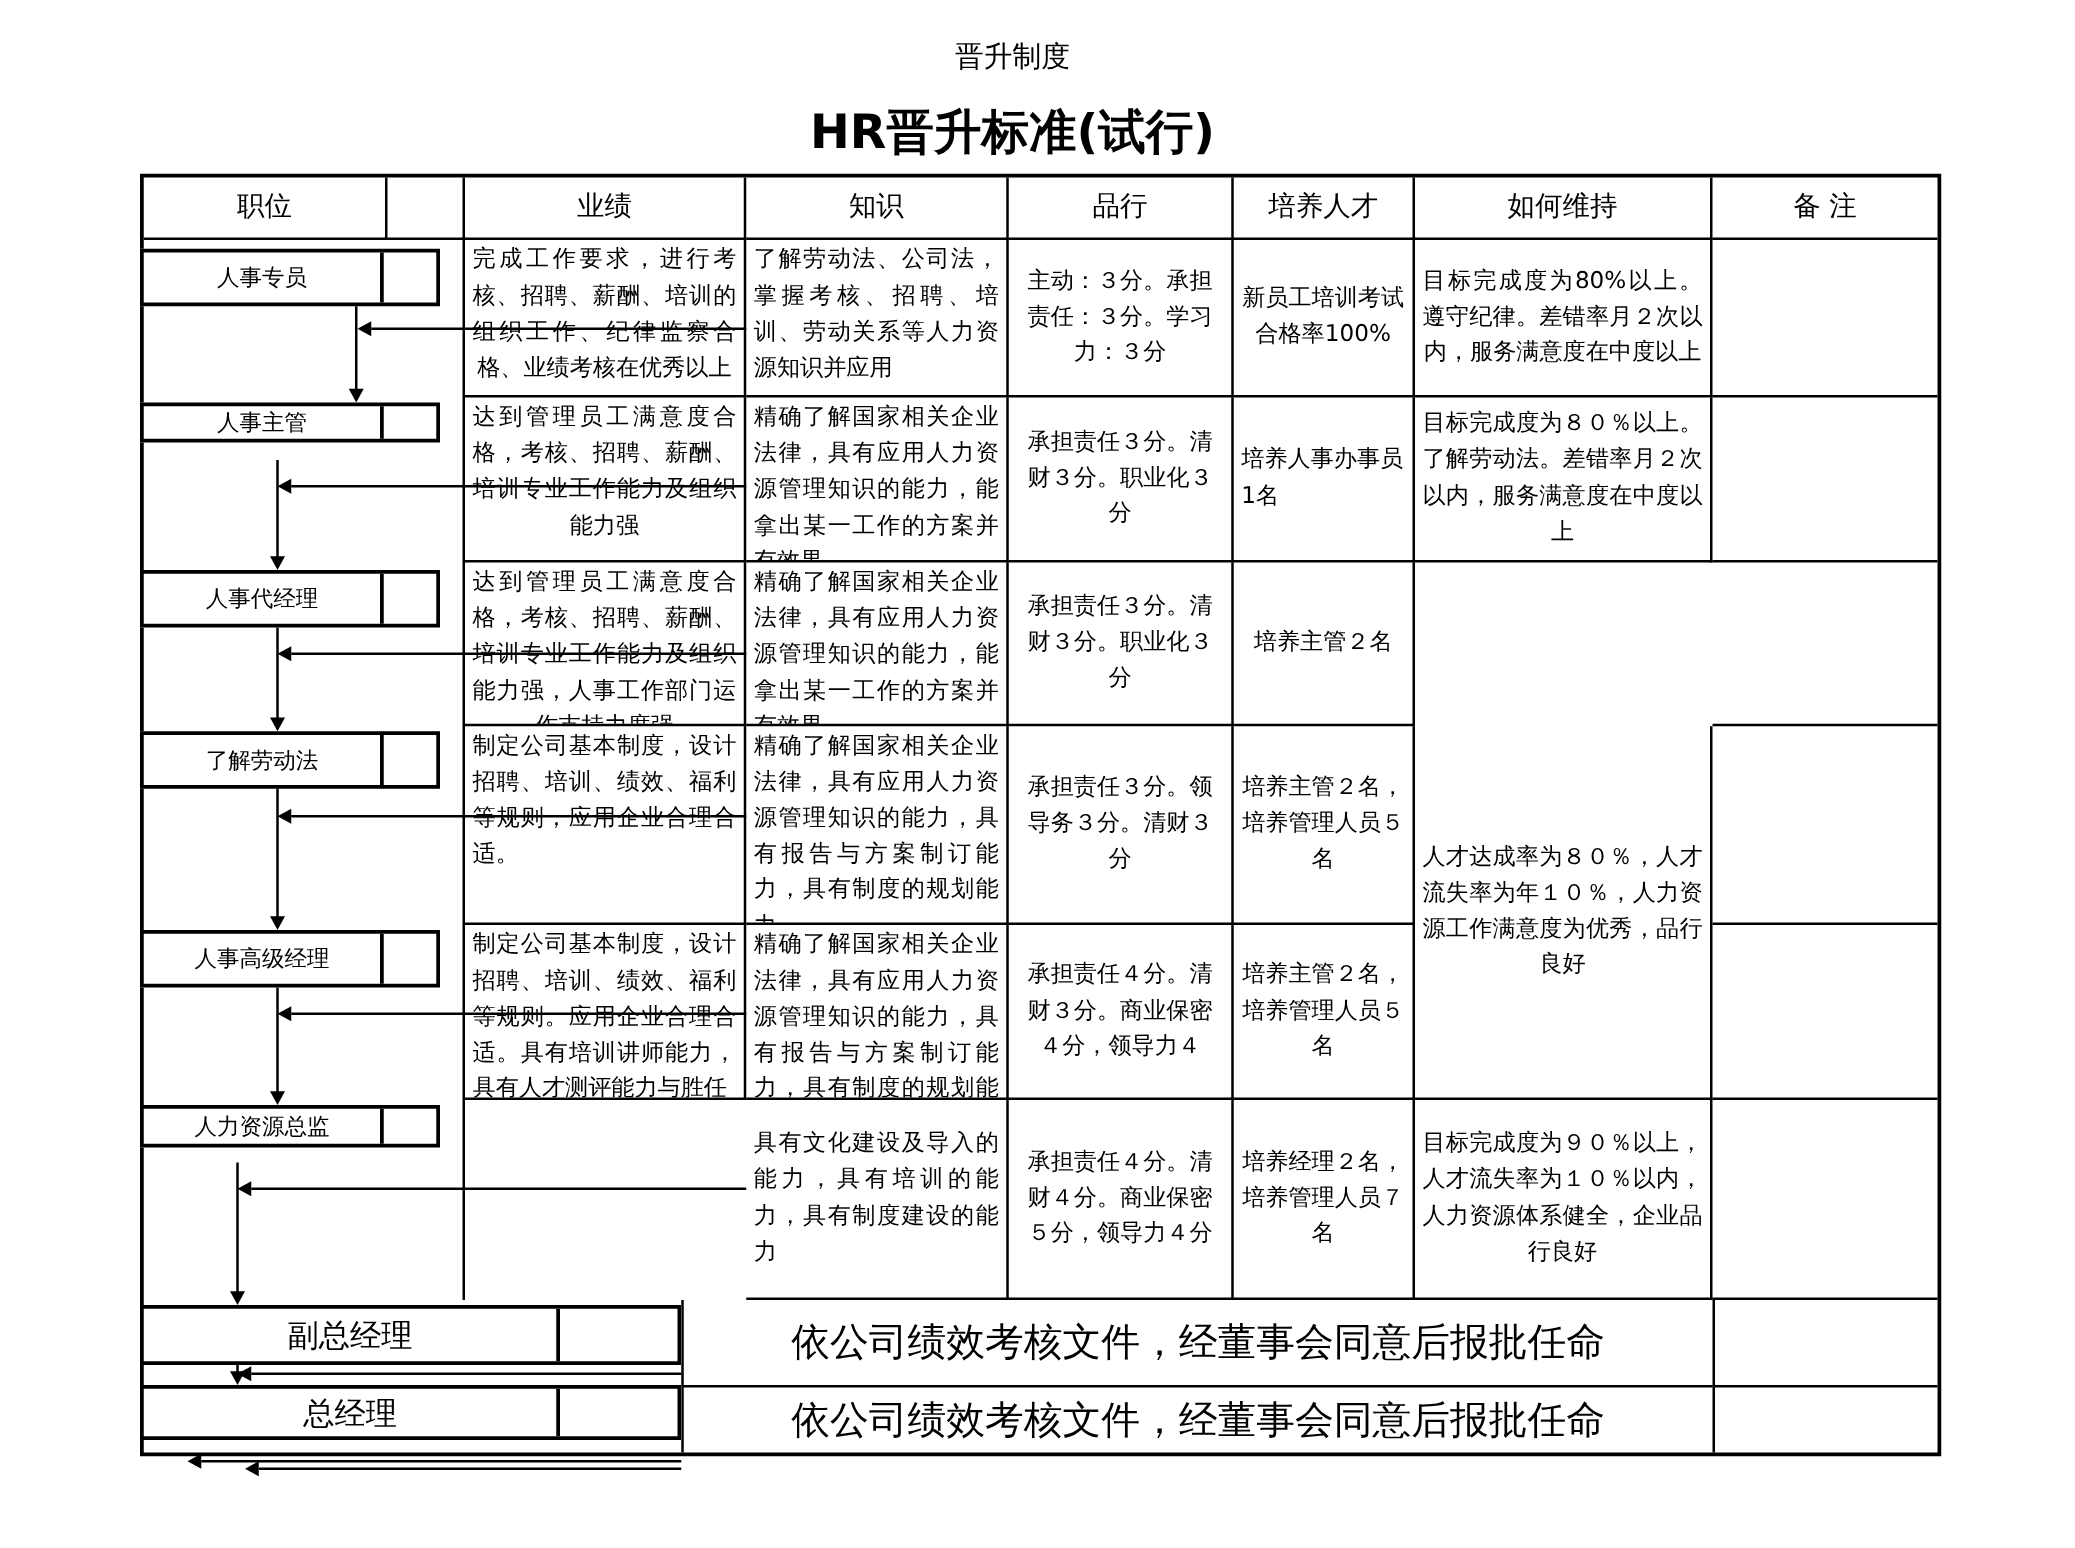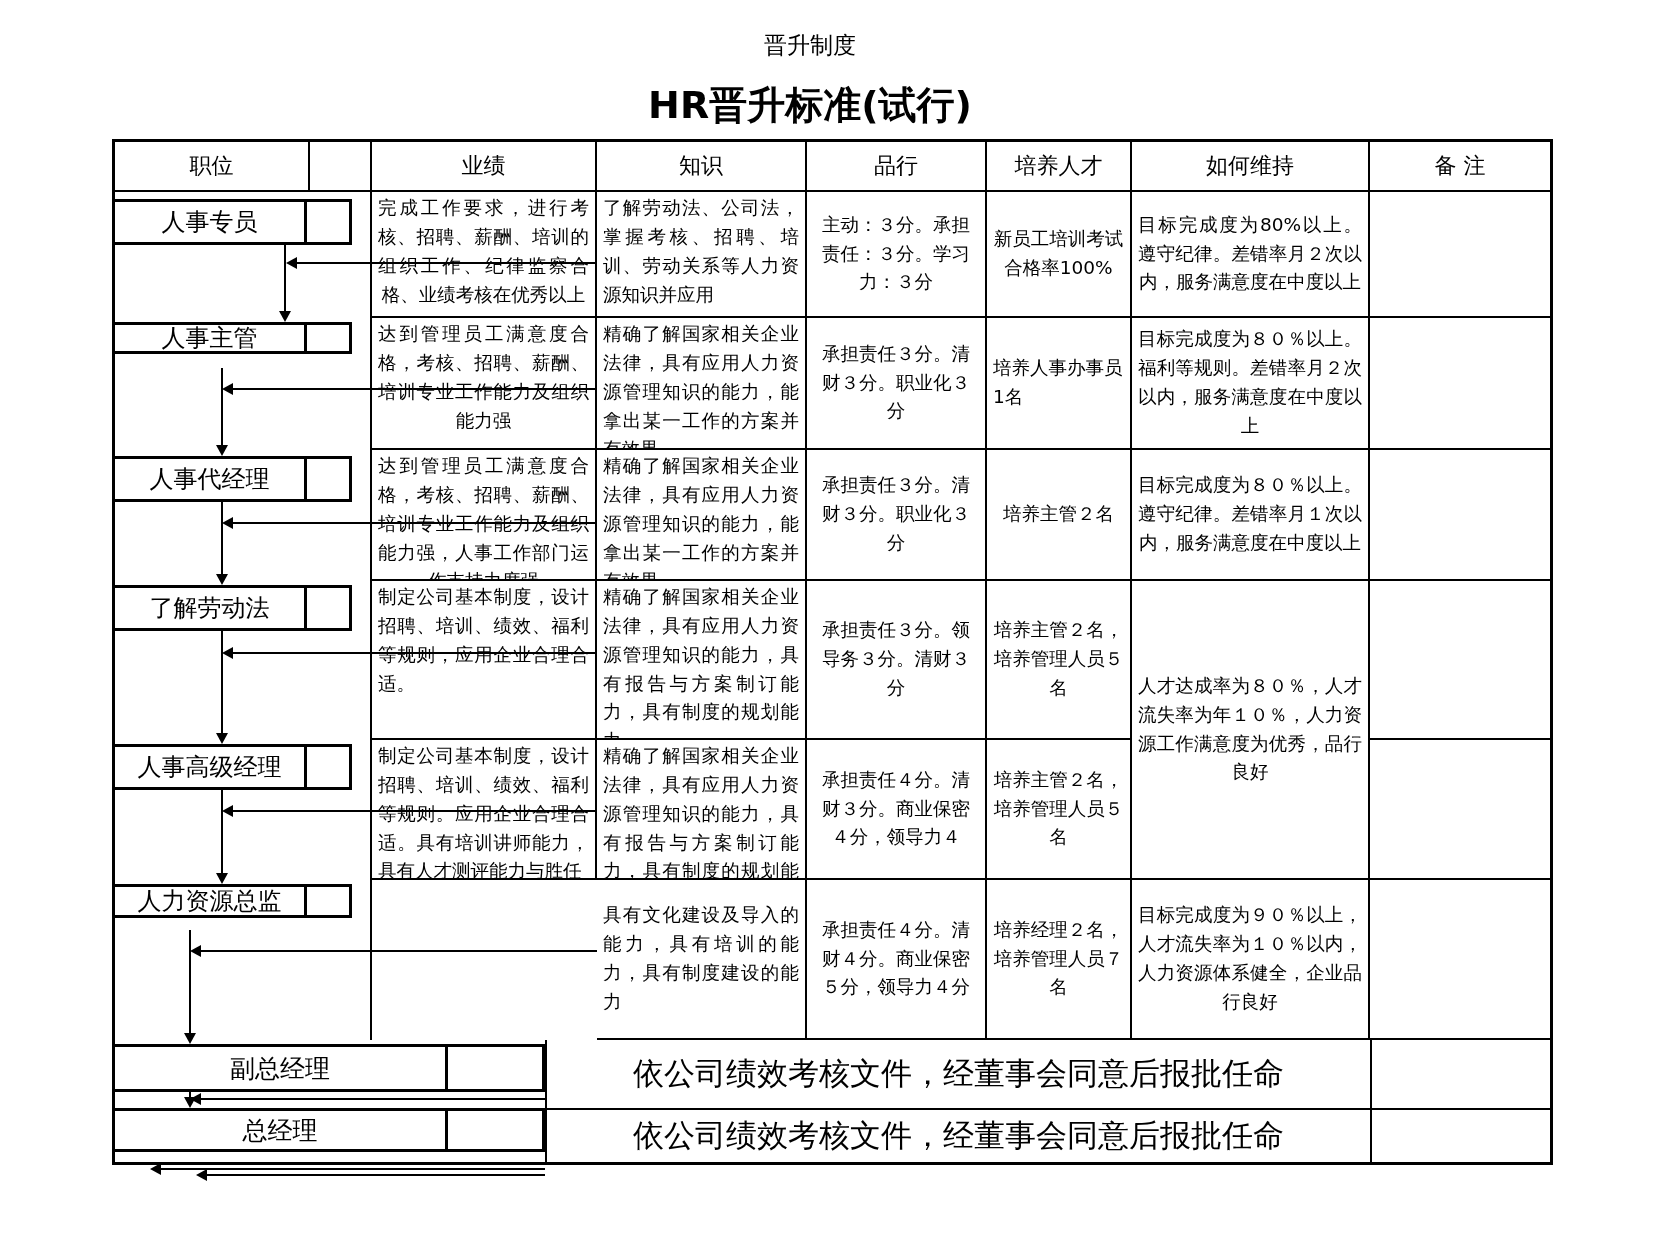--- a/index.html
+++ b/index.html
@@ -34,21 +34,21 @@
   .b7{top:0;height:70px;border-bottom:2px solid #000;}
   .b8{top:70px;height:52px;}
   .notecell{position:absolute;left:1255px;width:180px;border-left:2px solid #000;
             box-sizing:border-box;}
   .n7{top:0;height:70px;border-bottom:2px solid #000;}
   .n8{top:70px;height:52px;}
   
   .fbox{position:absolute;border:3px solid #000;background:#fff;box-sizing:border-box;
         display:flex;}
   .fbox .lbl{display:flex;align-items:center;justify-content:center;height:100%;
-             border-right:3px solid #000;box-sizing:border-box;font-size:24px;}
+             border-right:3px solid #000;box-sizing:border-box;font-size:18px;}
   .fbox.small .lbl{font-size:25px;}
   
   .vline{position:absolute;width:2px;background:#000;}
   .hline{position:absolute;height:2px;background:#000;}
   .head-down{position:absolute;width:0;height:0;
              border-left:6px solid transparent;border-right:6px solid transparent;
              border-top:11px solid #000;}
   .head-left{position:absolute;width:0;height:0;
              border-top:6px solid transparent;border-bottom:6px solid transparent;
              border-right:11px solid #000;}
@@ -82,31 +82,28 @@
       <div class="cell mid-just" style="grid-area:2/7">
           <div class="inner">目标完成度为80%以上。遵守纪律。差错率月２次以内，服务满意度在中度以上</div>
         </div>
       <div class="cell no-r" style="grid-area:2/8"></div>
 
       <div class="cell top-just" style="grid-area:3/3">达到管理员工满意度合格，考核、招聘、薪酬、培训专业工作能力及组织能力强</div>
       <div class="cell top-left" style="grid-area:3/4">精确了解国家相关企业法律，具有应用人力资源管理知识的能力，能拿出某一工作的方案并有效果</div>
       <div class="cell mid" style="grid-area:3/5">承担责任３分。清财３分。职业化３分</div>
       <div class="cell mid" style="grid-area:3/6;justify-content:flex-start;text-align:left">培养人事办事员1名</div>
       <div class="cell mid-just" style="grid-area:3/7">
-          <div class="inner">目标完成度为８０％以上。福利等规则。差错率月２次以内，服务满意度在中度以上</div>
+          <div class="inner">目标完成度为８０％以上。了解劳动法。差错率月２次以内，服务满意度在中度以上</div>
         </div>
       <div class="cell no-r" style="grid-area:3/8"></div>
 
       <div class="cell top-just" style="grid-area:4/3">达到管理员工满意度合格，考核、招聘、薪酬、培训专业工作能力及组织能力强，人事工作部门运作支持力度强</div>
       <div class="cell top-left" style="grid-area:4/4">精确了解国家相关企业法律，具有应用人力资源管理知识的能力，能拿出某一工作的方案并有效果</div>
       <div class="cell mid" style="grid-area:4/5">承担责任３分。清财３分。职业化３分</div>
       <div class="cell mid" style="grid-area:4/6">培养主管２名</div>
-      <div class="cell mid-just" style="grid-area:4/7">
-          <div class="inner">目标完成度为８０％以上。遵守纪律。差错率月１次以内，服务满意度在中度以上</div>
-        </div>
       <div class="cell no-r" style="grid-area:4/8"></div>
 
       <div class="cell top-left" style="grid-area:5/3">制定公司基本制度，设计招聘、培训、绩效、福利等规则，应用企业合理合适。</div>
       <div class="cell top-left" style="grid-area:5/4">精确了解国家相关企业法律，具有应用人力资源管理知识的能力，具有报告与方案制订能力，具有制度的规划能力</div>
       <div class="cell mid" style="grid-area:5/5">承担责任３分。领导务３分。清财３分</div>
       <div class="cell mid" style="grid-area:5/6">培养主管２名，培养管理人员５名</div>
       <div class="cell mid-just" style="grid-area:5/7/7/8">
           <div class="inner">人才达成率为８０％，人才流失率为年１０％，人力资源工作满意度为优秀，品行良好</div>
         </div>
       <div class="cell no-r" style="grid-area:5/8"></div>

